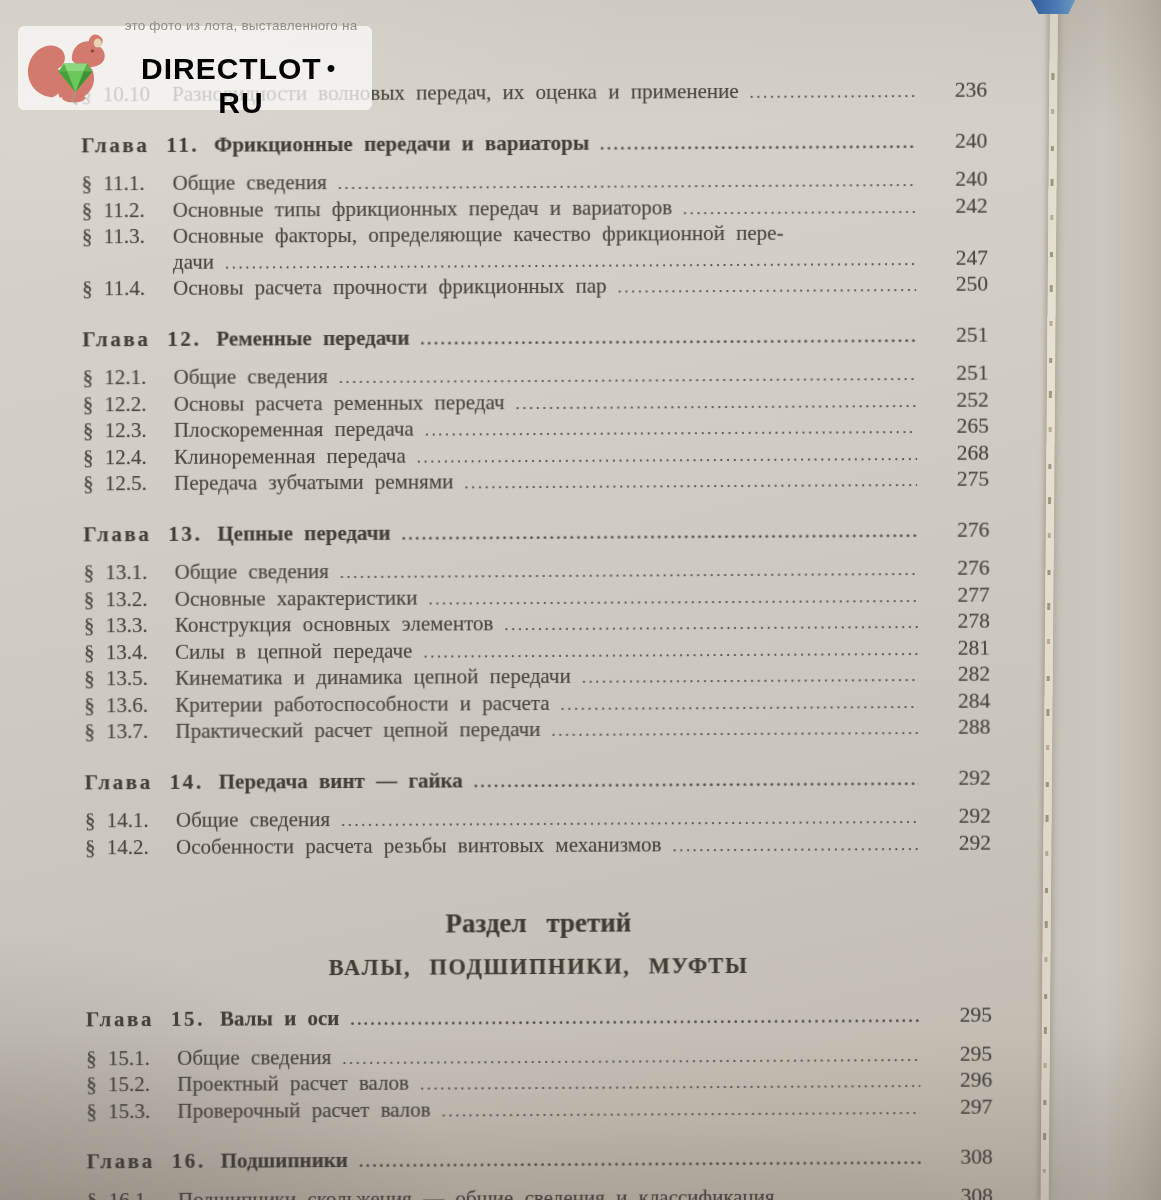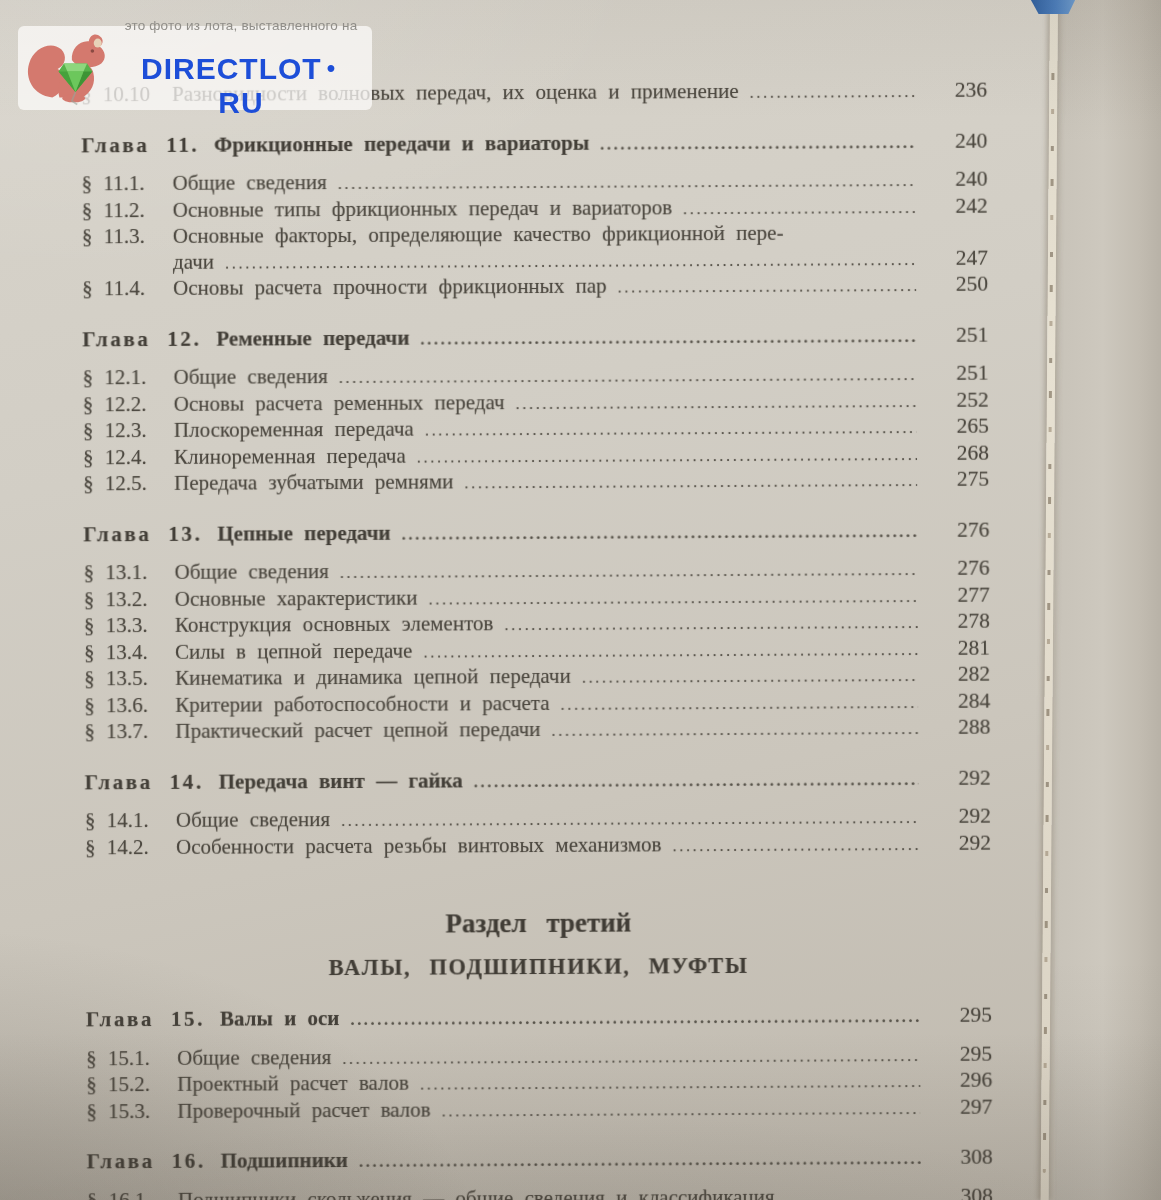--- a/index.html
+++ b/index.html
@@ -84,21 +84,21 @@
 
   
   .watermark{
     position:absolute;left:18px;top:26px;width:354px;height:84px;
     background:rgba(252,251,249,0.74);
     border-radius:6px;display:flex;align-items:center;
   }
   .wm-logo{flex:none;width:98px;height:78px;margin-left:4px;}
   .wm-text{flex:1;text-align:center;padding-right:10px;font-family:"Liberation Sans", sans-serif;}
   .wm-caption{font-size:13.5px;color:#908e89;letter-spacing:0.2px;}
-  .wm-brand{font-size:30px;font-weight:bold;color:#1d4ed8;letter-spacing:1px;margin-top:20px;line-height:32px;}
+  .wm-brand{font-size:30px;font-weight:bold;color:#000000;letter-spacing:1px;margin-top:20px;line-height:32px;}
   .wm-sep{display:inline-block;margin:0 5px;transform:translateY(-3px);font-size:24px;}
 </style>
 </head>
 <body>
 
 <div class="scene">
 
   <div class="page">
     <div class="toc" id="toc">
         <div class="row item">

